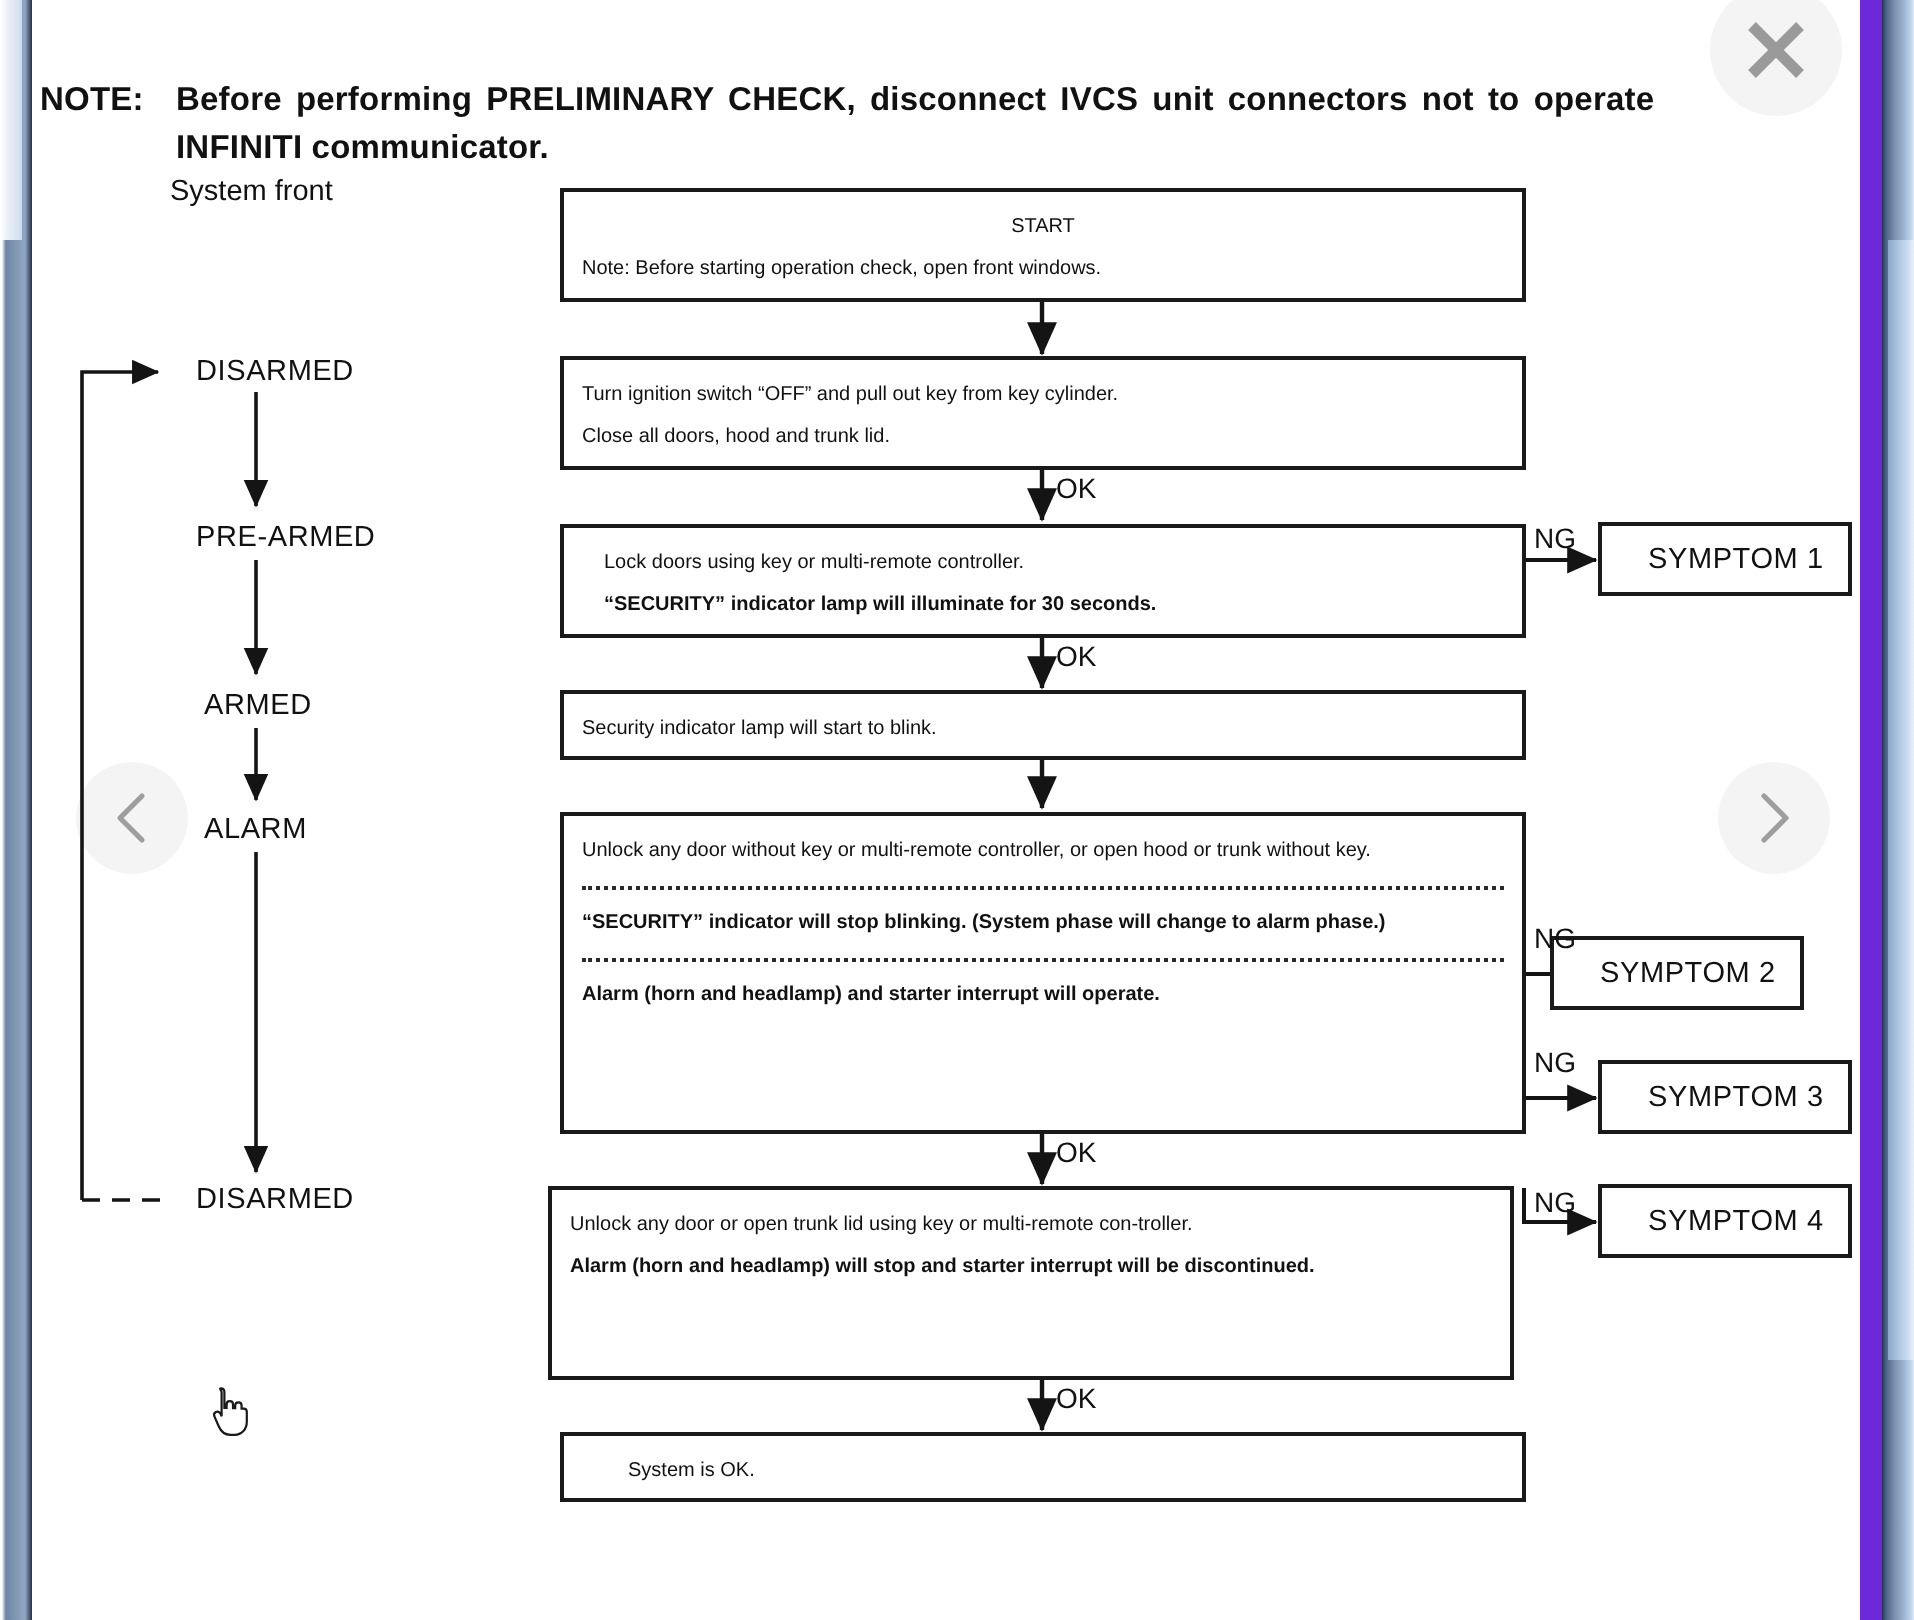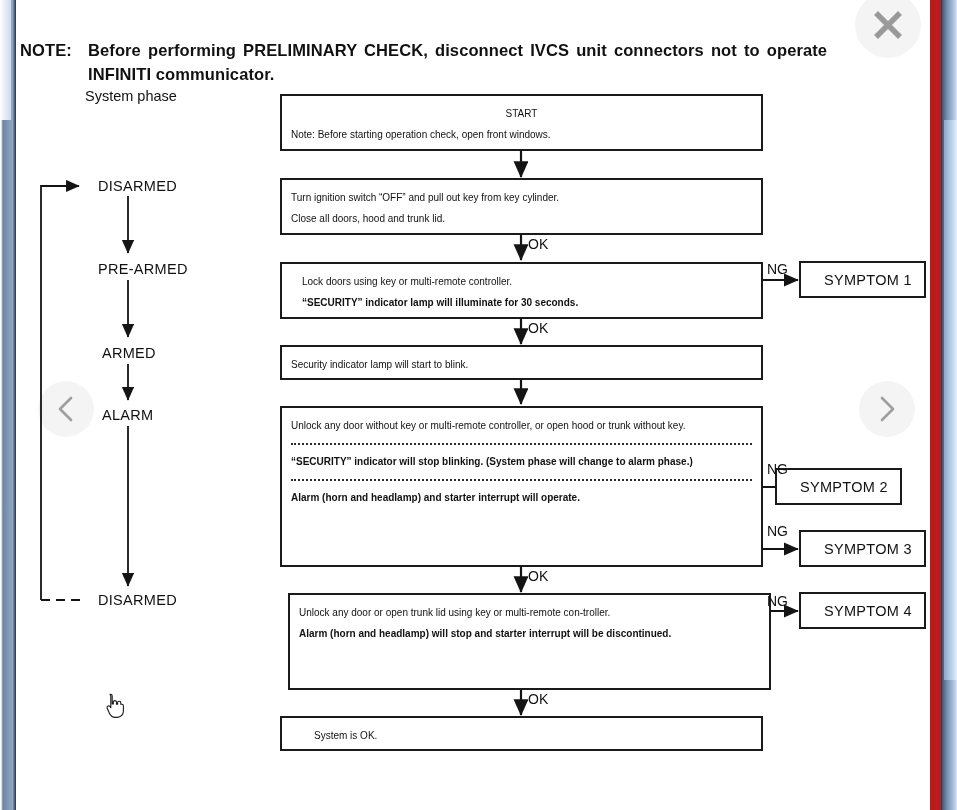--- a/index.html
+++ b/index.html
@@ -12,21 +12,21 @@
     height: 810px;
     overflow: hidden;
     font-family: "Liberation Sans", sans-serif;
     position: relative;
   }
 
   
   #viewer {
     position: absolute;
     inset: 0;
-    background: #b91c1c;
+    background: #6d28d9;
   }
   .edge-strip {
     position: absolute;
     top: 0;
     bottom: 0;
     width: 16px;
   }
   .edge-strip.left {
     left: 0;
     background: linear-gradient(to right, #ffffff 0%, #ffffff 6%, #6d86a5 18%, #7e95b2 45%, #91a7c2 78%, #31415a 97%, #22304a 100%);
@@ -245,21 +245,21 @@
         <line x1="505" y1="379" x2="505" y2="404" stroke="#141414" stroke-width="2.2" marker-end="url(#ah)"></line>
         <line x1="505" y1="567" x2="505" y2="592" stroke="#141414" stroke-width="2.2" marker-end="url(#ah)"></line>
         <line x1="505" y1="690" x2="505" y2="715" stroke="#141414" stroke-width="2.2" marker-end="url(#ah)"></line>
 
         <path d="M746,262 L746,280 L782,280" stroke="#141414" stroke-width="2" fill="none" marker-end="url(#ah)"></path>
         <path d="M746,462 L746,487 L782,487" stroke="#141414" stroke-width="2" fill="none" marker-end="url(#ah)"></path>
         <path d="M746,524 L746,549 L782,549" stroke="#141414" stroke-width="2" fill="none" marker-end="url(#ah)"></path>
         <path d="M746,594 L746,611 L782,611" stroke="#141414" stroke-width="2" fill="none" marker-end="url(#ah)"></path>
       </svg>
 
-      <div class="phase-title">System phase</div>
+      <div class="phase-title">System front</div>
       <div class="phase-label" style="left:82px; top:178px;">DISARMED</div>
       <div class="phase-label" style="left:82px; top:261px;">PRE-ARMED</div>
       <div class="phase-label" style="left:86px; top:345px;">ARMED</div>
       <div class="phase-label" style="left:86px; top:407px;">ALARM</div>
       <div class="phase-label" style="left:82px; top:592px;">DISARMED</div>
 
       <div class="fbox" style="left:264px; top:94px; width:483px; height:57px;">
         <div class="ctr">START</div>
         <div>Note: Before starting operation check, open front windows.</div>
       </div>
@@ -279,21 +279,21 @@
       </div>
 
       <div class="fbox" style="left:264px; top:406px; width:483px; height:161px;">
         <div>Unlock any door without key or multi-remote controller, or open hood or trunk without key.</div>
         <div class="dotrule"></div>
         <div class="b">“SECURITY” indicator will stop blinking. (System phase will change to alarm phase.)</div>
         <div class="dotrule"></div>
         <div class="b">Alarm (horn and headlamp) and starter interrupt will operate.</div>
       </div>
 
-      <div class="fbox" style="left:272px; top:593px; width:483px; height:97px;">
+      <div class="fbox" style="left:258px; top:593px; width:483px; height:97px;">
         <div>Unlock any door or open trunk lid using key or multi-remote con-troller.</div>
         <div class="b">Alarm (horn and headlamp) will stop and starter interrupt will be discontinued.</div>
       </div>
 
       <div class="fbox" style="left:264px; top:716px; width:483px; height:35px;padding-left:32px;">
         <div>System is OK.</div>
       </div>
 
       <div class="sbox" style="left:783px; top:261px; width:127px; height:37px;">
         <span>SYMPTOM 1</span>

